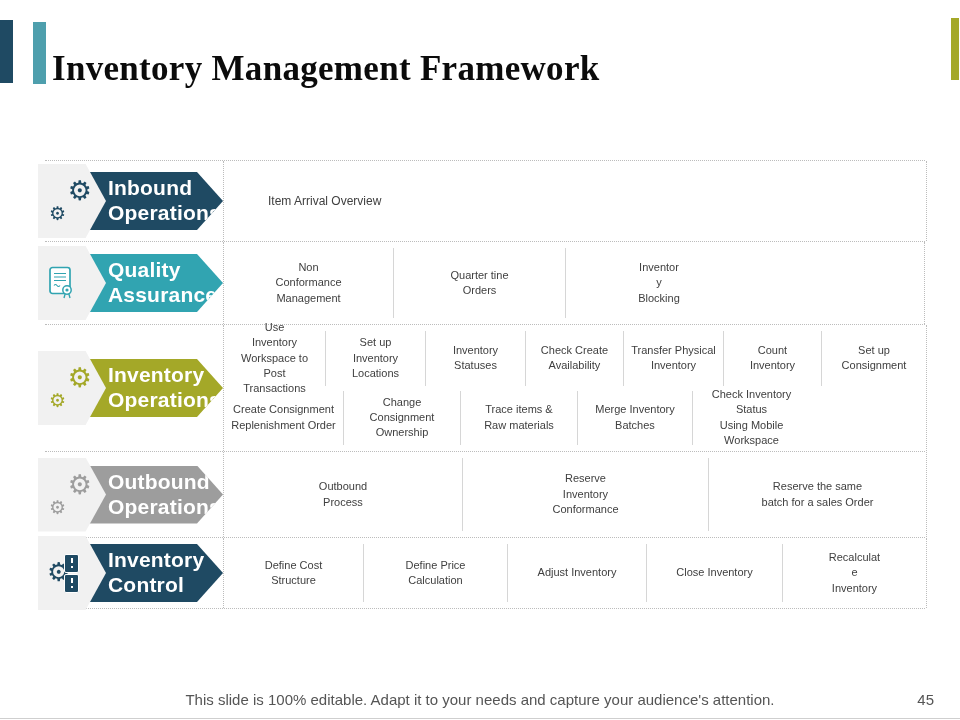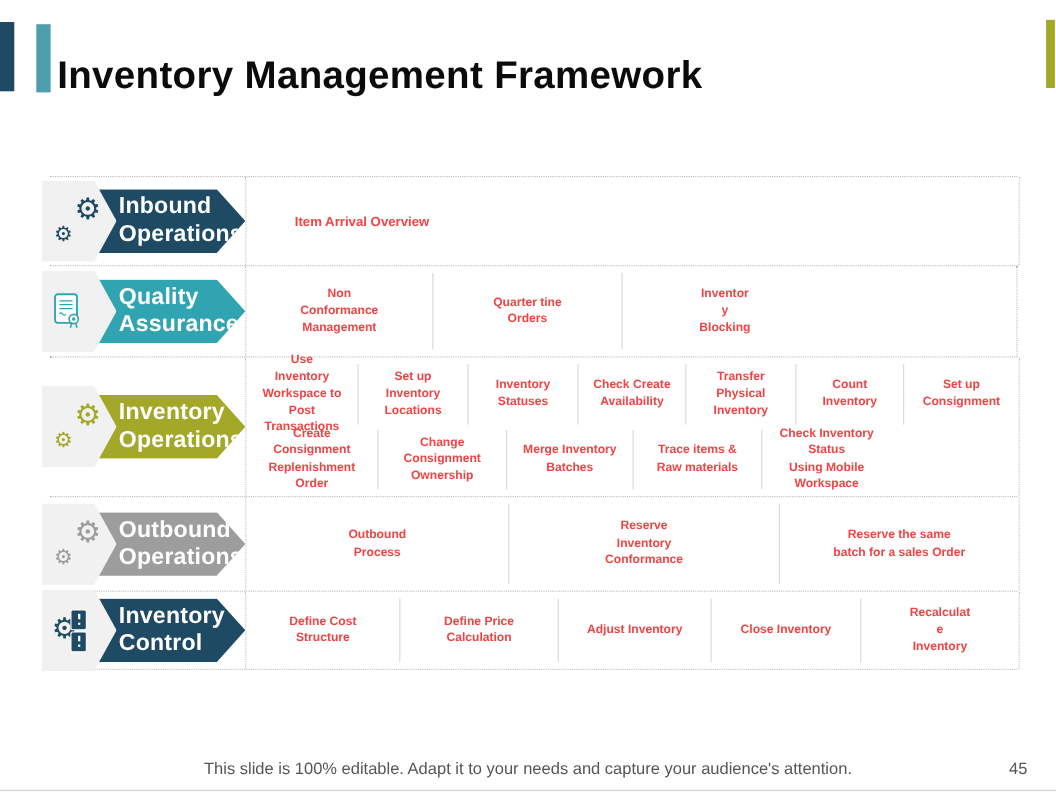--- a/index.html
+++ b/index.html
@@ -9,20 +9,21 @@
   }
   
   .accent{position:absolute;}
   .accent.navy{left:0;top:20px;width:13px;height:63px;background:#1F4A63;}
   .accent.teal{left:33px;top:22px;width:13px;height:62px;background:#4E9FAD;}
   .accent.olive{right:1px;top:18px;width:8px;height:62px;background:#A4A828;}
   .title{
     position:absolute;left:52px;top:26px;
     font-size:35px;font-weight:bold;color:#0b0b0b;letter-spacing:.3px;
     white-space:nowrap;
+    font-family:Liberation Serif, serif;
   }
   
   .table{
     position:absolute;left:45px;top:160px;width:880px;
     border-bottom:1px dotted #bcbcbc;
   }
   .row{display:flex;border-top:1px dotted #bcbcbc;position:relative;}
   .label-zone{width:178px;flex:none;position:relative;}
   .arrow{
     position:absolute;left:30px;right:0;top:50%;transform:translateY(-50%);
@@ -40,22 +41,22 @@
     display:flex;align-items:center;padding-left:9px;box-sizing:border-box;
   }
   .lanes{
     flex:1;display:flex;flex-direction:column;justify-content:center;
     border-left:1px dotted #bcbcbc;border-right:1px dotted #bcbcbc;
     padding:6px 0;gap:5px;box-sizing:border-box;
   }
   .lane{display:flex;flex:1;min-height:0;}
   .cell{
     display:flex;align-items:center;justify-content:center;text-align:center;
-    font-size:11px;color:#ef4444;line-height:1.4;white-space:pre-line;
-    border-right:1px solid #d6d6d6;box-sizing:border-box;padding:2px 6px;font-weight:bold;
+    font-size:11px;color:#404040;line-height:1.4;white-space:pre-line;
+    border-right:1px solid #d6d6d6;box-sizing:border-box;padding:2px 6px;
   }
   .lane .cell:last-child{border-right:none;}
   .cell.cell-left{justify-content:flex-start;text-align:left;padding-left:44px;font-size:12px;}
   
   .gears{position:relative;display:block;width:46px;height:50px;
     font-family:"DejaVu Sans",sans-serif;line-height:1;}
   .gears .g1{position:absolute;right:1px;top:1px;font-size:27px;}
   .gears .g2{position:absolute;left:2px;bottom:3px;font-size:19px;}
   .ctl{position:relative;display:block;width:44px;height:44px;}
   .ctl-gear{position:absolute;left:0;top:8px;font-size:26px;line-height:1;
@@ -170,24 +171,24 @@
 Inventory</div>
           <div class="cell" style="flex: 0 0 104px;">Set up
 Consignment</div>
         </div>
         <div class="lane">
           <div class="cell" style="flex: 0 0 120px;">Create Consignment
 Replenishment Order</div>
           <div class="cell" style="flex: 0 0 117px;">Change
 Consignment
 Ownership</div>
+          <div class="cell" style="flex: 0 0 117px;">Trace items &amp;
+Raw materials</div>
           <div class="cell" style="flex: 0 0 115px;">Merge Inventory
 Batches</div>
-          <div class="cell" style="flex: 0 0 117px;">Trace items &amp;
-Raw materials</div>
           <div class="cell" style="flex: 0 0 117px;">Check Inventory Status
 Using Mobile Workspace</div>
         </div>
       </div>
     </div>
     <div class="row" style="height: 85px;">
       <div class="label-zone">
         <div class="arrow" style="background:#9D9D9D">
           <span class="arrow-text">Outbound
 Operations</span>

